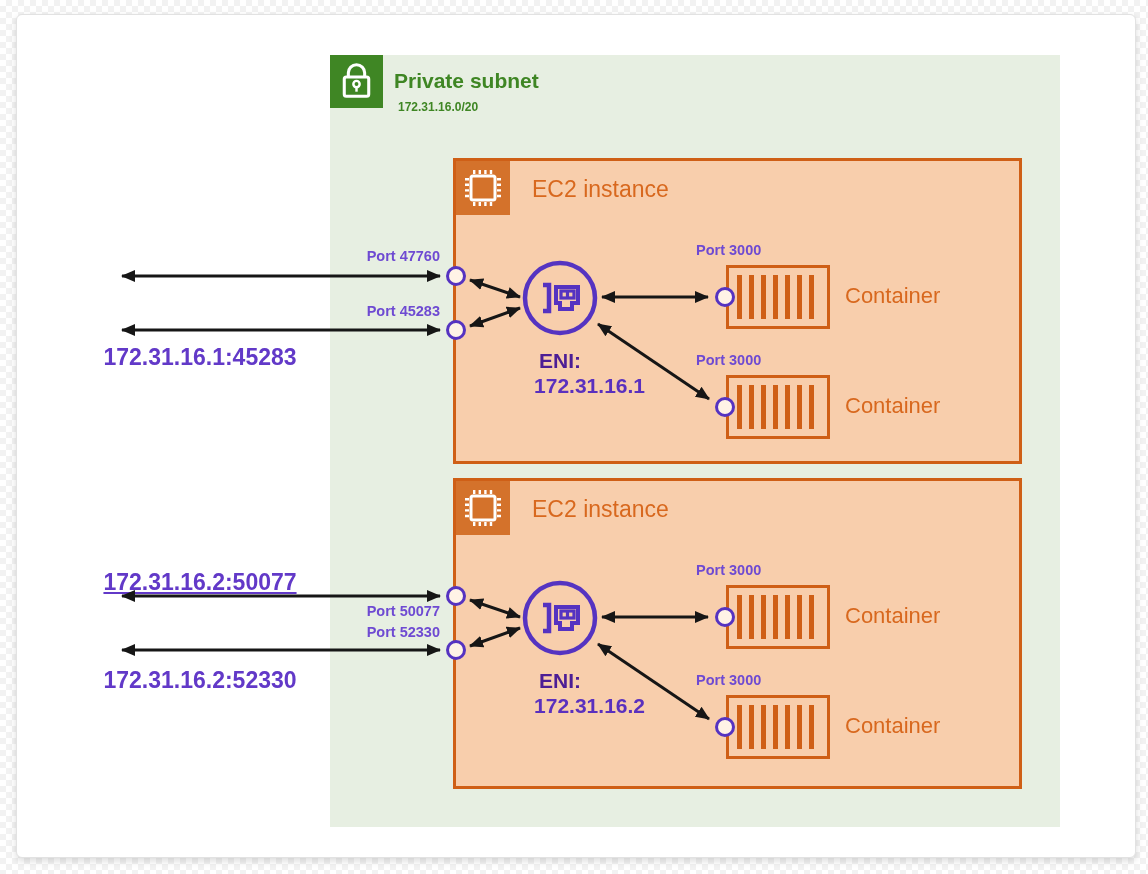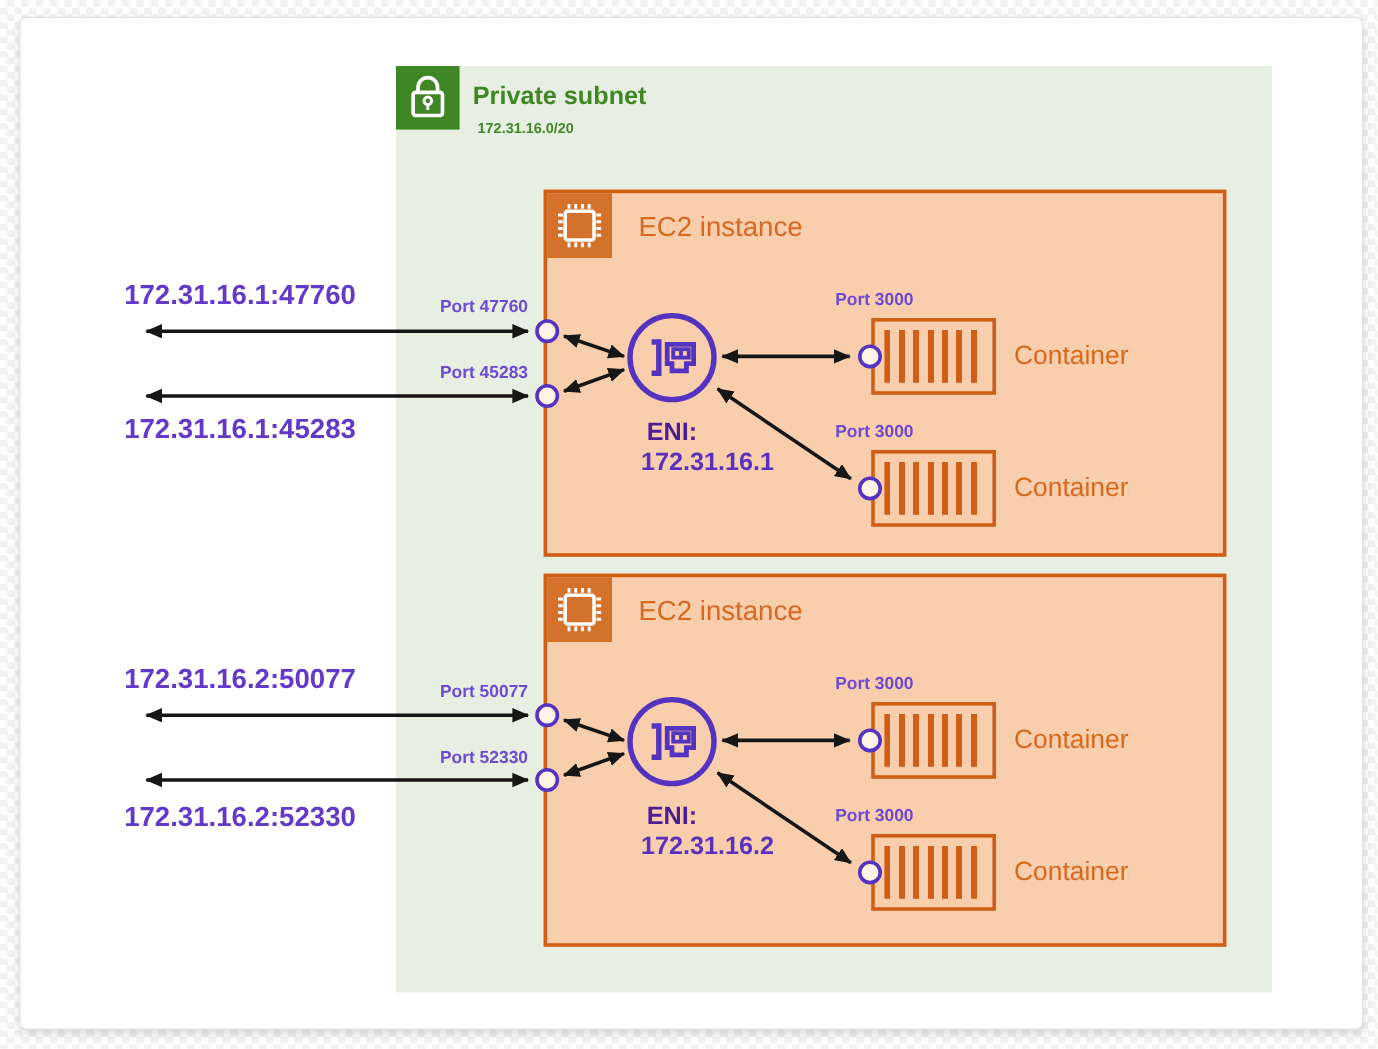--- a/index.html
+++ b/index.html
@@ -105,21 +105,20 @@
     <div class="cont-stripes"></div>
   </div>
   <div class="abs dot" style="left:715px;top:397px;"></div>
   <div class="abs cont-label" style="top:393px;">Container</div>
 
   <div class="abs hostport" style="top:248px;">Port 47760</div>
   <div class="abs hostport" style="top:303px;text-align:right;">Port 45283</div>
   <div class="abs dot" style="left:446px;top:266px;"></div>
   <div class="abs dot" style="left:446px;top:320px;"></div>
 
-  <div class="abs endpoint" style="top:232px;">172.31.16.1:47760</div>
   <div class="abs endpoint" style="top:344px;">172.31.16.1:45283</div>
 
   <div class="abs ec2-box" style="top:478px;height:305px;"></div>
   <div class="abs icon-sq ec2-sq" style="top:481px;">
     <svg width="54" height="54" viewBox="0 0 54 54">
       <rect x="15" y="15" width="24" height="24" rx="2" fill="none" stroke="#fff" stroke-width="3"></rect>
       <line x1="17" y1="11" x2="39" y2="11" stroke="#fff" stroke-width="4" stroke-dasharray="2.4 3.2"></line>
       <line x1="17" y1="43" x2="39" y2="43" stroke="#fff" stroke-width="4" stroke-dasharray="2.4 3.2"></line>
       <line x1="11" y1="17" x2="11" y2="39" stroke="#fff" stroke-width="4" stroke-dasharray="2.4 3.2"></line>
       <line x1="43" y1="17" x2="43" y2="39" stroke="#fff" stroke-width="4" stroke-dasharray="2.4 3.2"></line>
@@ -146,26 +145,26 @@
   <div class="abs dot" style="left:715px;top:607px;"></div>
   <div class="abs cont-label" style="top:603px;">Container</div>
 
   <div class="abs port3000" style="top:672px;">Port 3000</div>
   <div class="abs cont-box" style="top:695px;">
     <div class="cont-stripes"></div>
   </div>
   <div class="abs dot" style="left:715px;top:717px;"></div>
   <div class="abs cont-label" style="top:713px;">Container</div>
 
-  <div class="abs hostport" style="top:569px;">Port 50077</div>
+  <div class="abs hostport" style="top:603px;">Port 50077</div>
   <div class="abs hostport" style="top:624px;">Port 52330</div>
   <div class="abs dot" style="left:446px;top:586px;"></div>
   <div class="abs dot" style="left:446px;top:640px;"></div>
 
-  <div class="abs endpoint" style="top:552px;">172.31.16.2:50077</div>
+  <div class="abs endpoint" style="top:569px;text-decoration:underline;">172.31.16.2:50077</div>
   <div class="abs endpoint" style="top:667px;">172.31.16.2:52330</div>
 
   <svg class="abs arrows" width="1148" height="874">
     <defs>
       <marker id="ah" markerUnits="userSpaceOnUse" markerWidth="15" markerHeight="13" refX="13" refY="6" orient="auto-start-reverse">
         <path d="M0,0 L14,6 L0,12 Z" fill="#161616"></path>
       </marker>
     </defs>
     <g stroke="#161616" stroke-width="3" marker-start="url(#ah)" marker-end="url(#ah)">
       <line x1="122" y1="276" x2="440" y2="276"></line>

